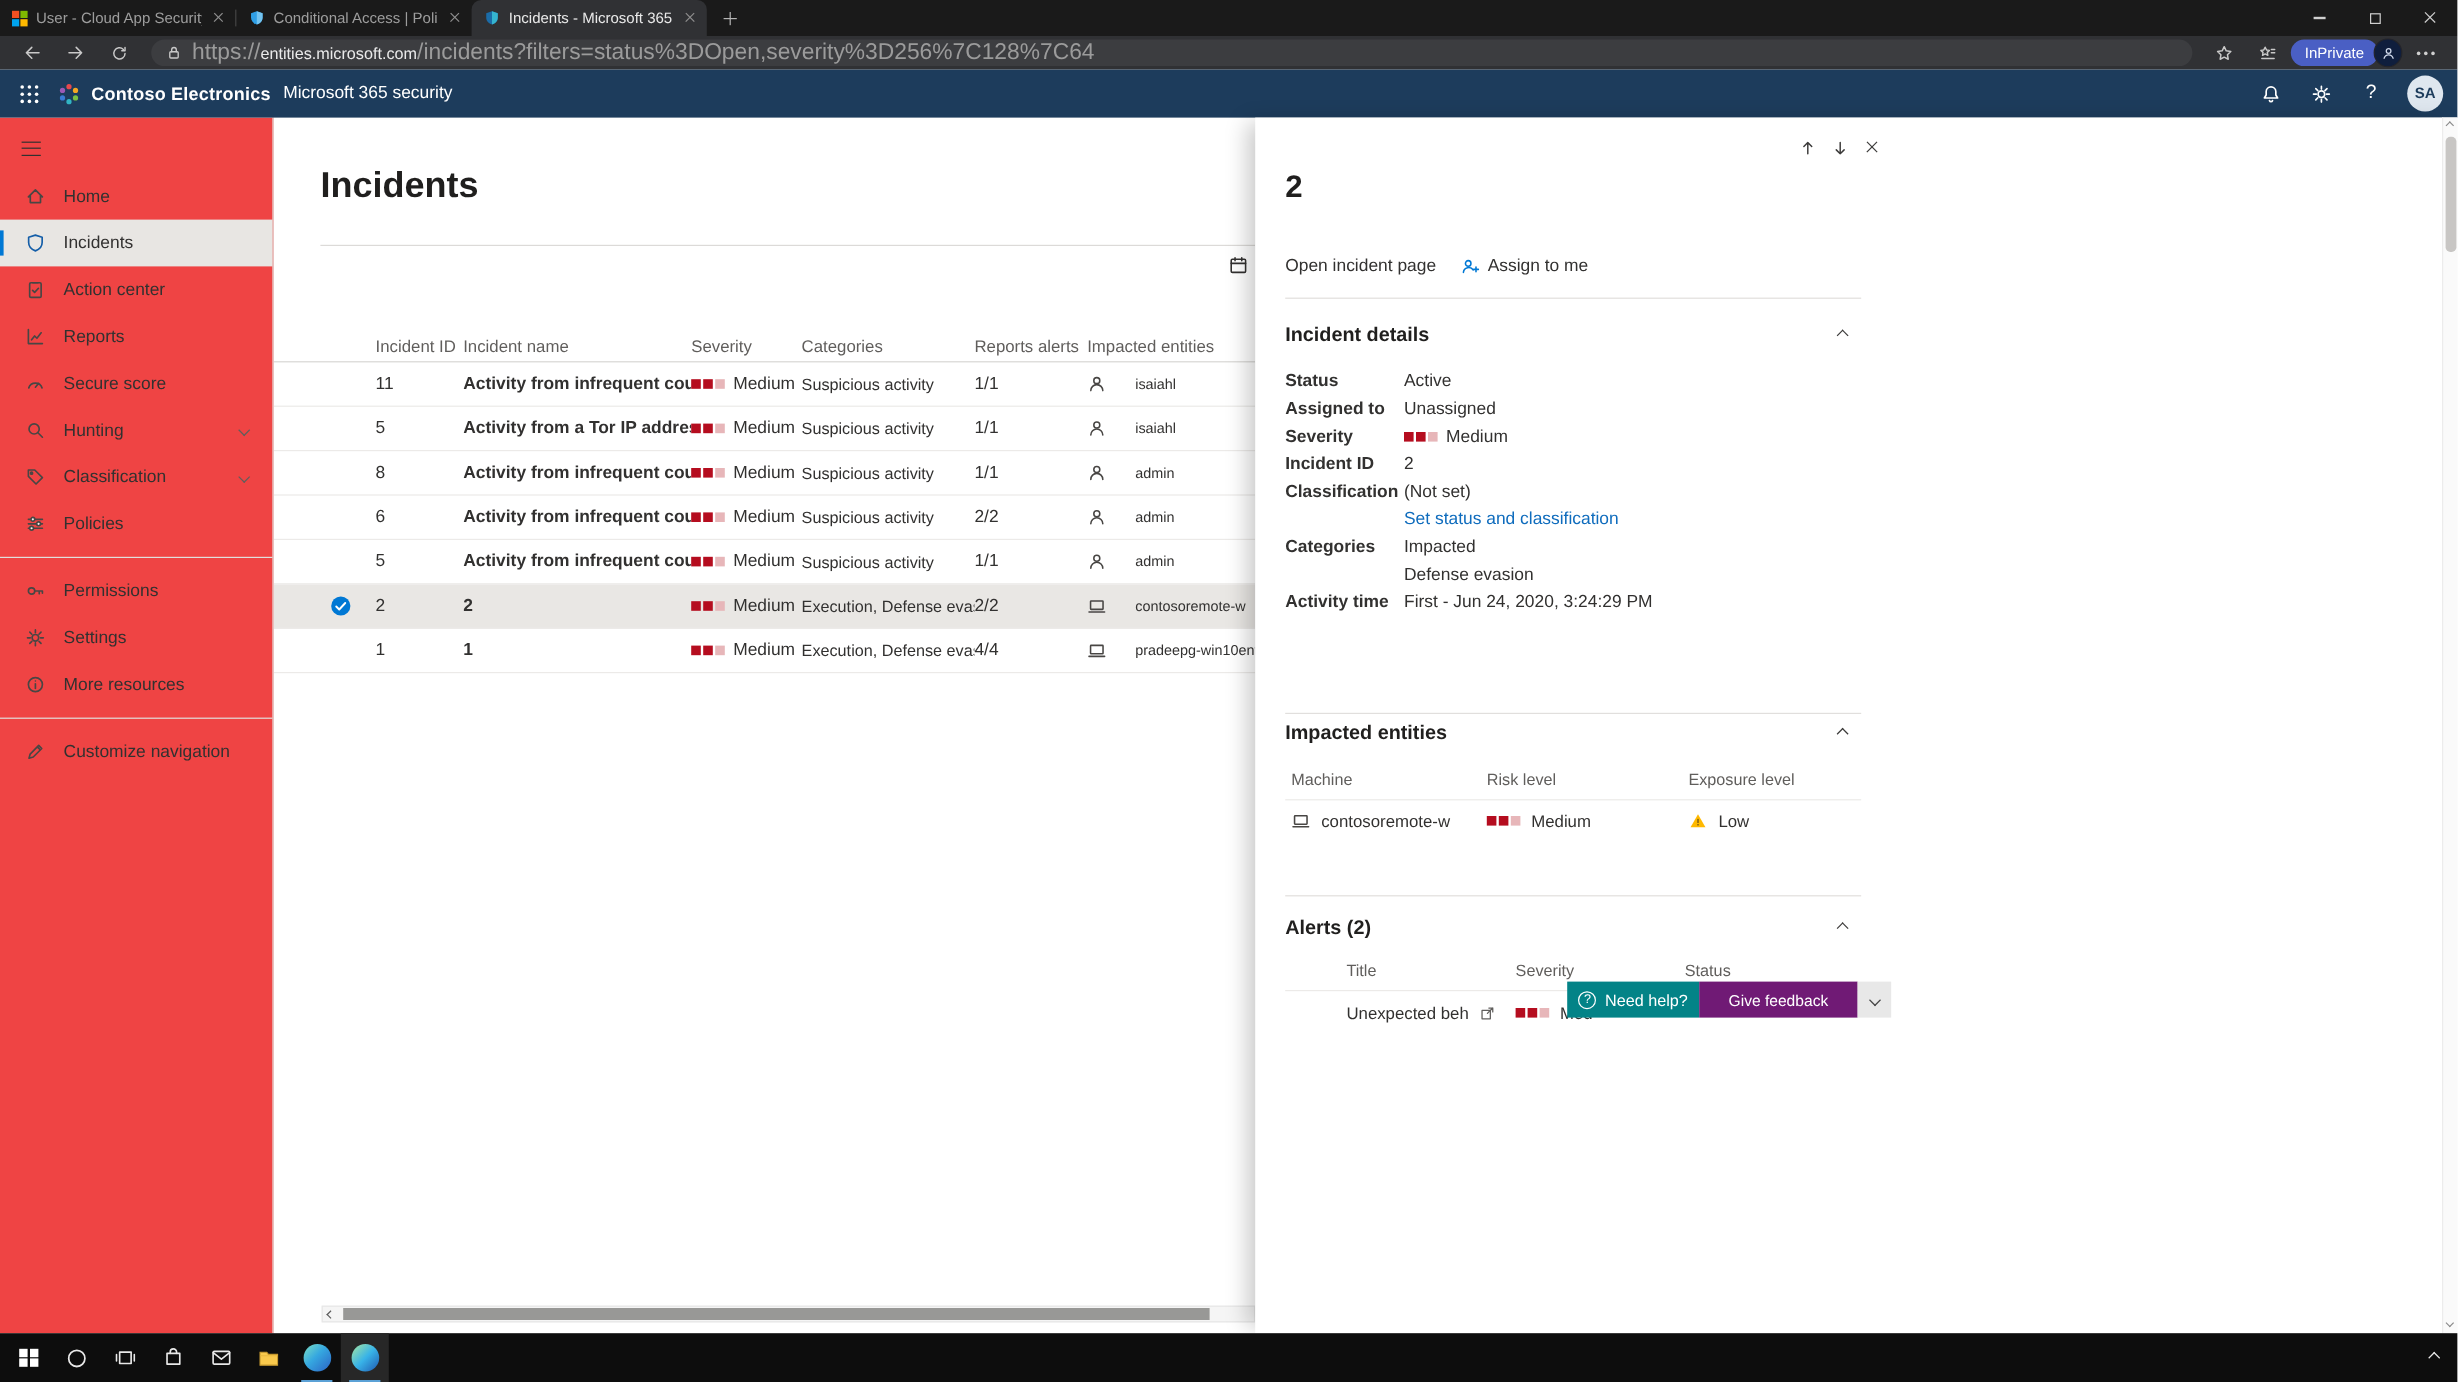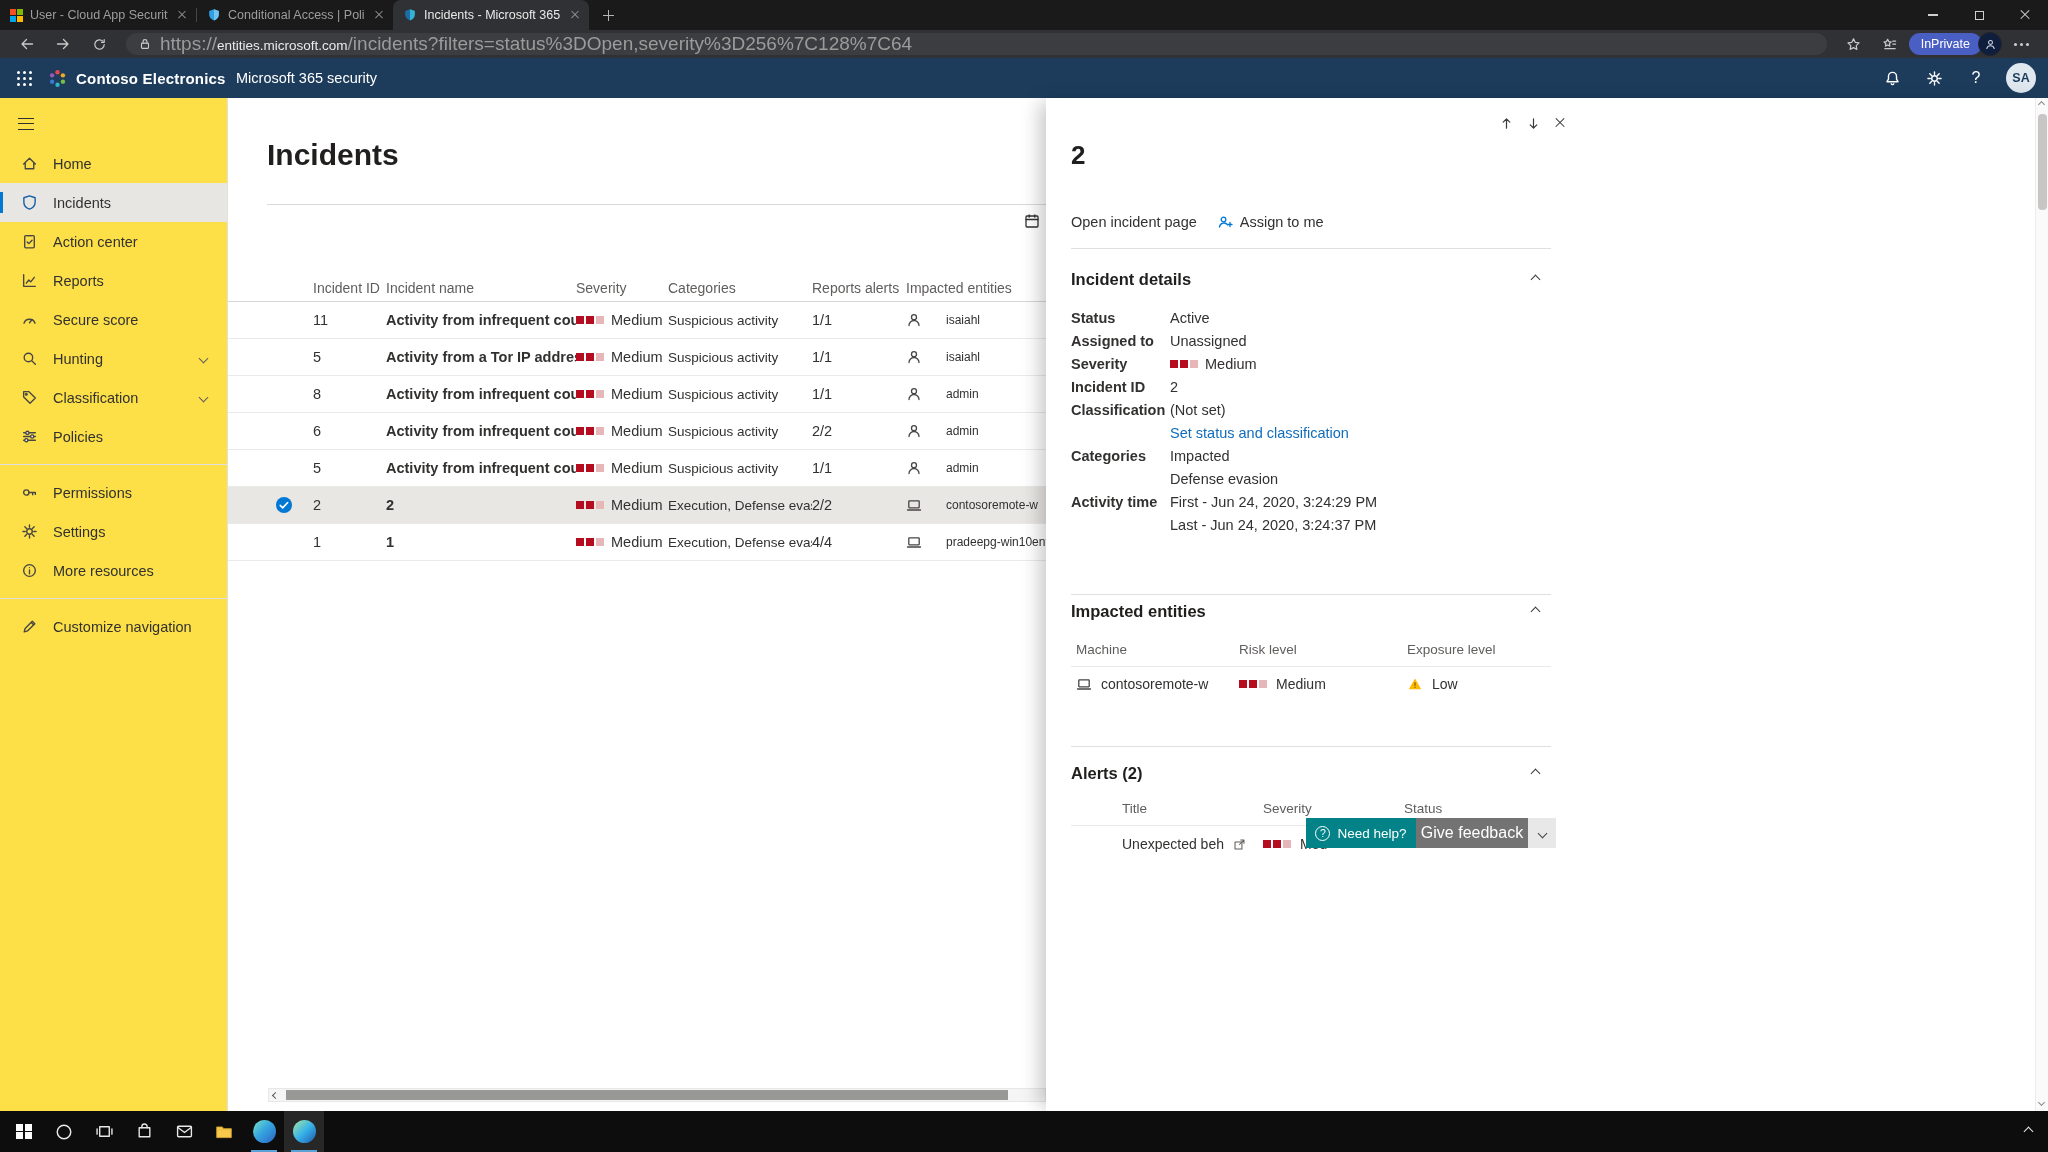--- a/index.html
+++ b/index.html
@@ -51,21 +51,21 @@
   #waffle{width:48px;height:40px;display:flex;align-items:center;justify-content:center}
   #orgwrap{display:flex;align-items:center;gap:9px}
   #orgname{font-weight:700;font-size:15px;letter-spacing:.2px}
   #product{position:absolute;left:236px;font-size:14.5px}
   #headright{margin-left:auto;display:flex;align-items:center;gap:6px;padding-right:12px}
   .hicon{width:36px;height:36px;display:flex;align-items:center;justify-content:center;color:#fff}
   .qglyph{font-size:16px;color:#fff}
   #avatar{width:30px;height:30px;border-radius:50%;background:#dfe7ef;color:#1d3c5c;font-size:12.5px;font-weight:700;display:flex;align-items:center;justify-content:center;margin-left:6px}
 
   
-  #sidebar{position:absolute;left:0;top:98px;width:228px;height:1013px;background:#fde047;border-right:1px solid #e3e1de;z-index:2}
+  #sidebar{position:absolute;left:0;top:98px;width:228px;height:1013px;background:#ef4444;border-right:1px solid #e3e1de;z-index:2}
   #hamburger{width:36px;height:36px;margin:8px 0 2px 8px;display:flex;align-items:center;justify-content:center}
   .ic-burger{width:16px;height:12px;border-top:1.6px solid #323130;border-bottom:1.6px solid #323130}
   .ic-burger::after{content:"";display:block;height:1.6px;background:#323130;margin-top:3.6px}
   .navitem{height:39px;display:flex;align-items:center;gap:15px;padding-left:21px;font-size:14.5px;color:#323130;position:relative}
   .navitem .nicon{width:17px;height:17px;color:#484644;flex:none}
   .navitem.selected{background:#e8e6e3}
   .navitem.selected::before{content:"";position:absolute;left:0;top:9px;bottom:9px;width:3px;background:#0078d4}
   .navitem.selected .nicon{color:#145ea8}
   .navchev{margin-left:auto;margin-right:20px;color:#605e5c}
   .navdiv{height:1px;background:#e1dfdd;margin:8px 0}
@@ -115,21 +115,21 @@
   .gcell{display:flex;align-items:center;gap:9px;white-space:nowrap}
   #vscroll{position:absolute;right:0;top:0;bottom:0;width:13px;background:#fafafa;border-left:1px solid #ececec}
   #vscroll .chev{position:absolute;left:3px;width:5px;height:5px;color:#8a8a8a}
   #vthumb{position:absolute;left:1.5px;top:16px;width:9px;height:96px;background:#c8c6c4;border-radius:4px}
 
   
   #feedback{position:absolute;left:1306px;top:818px;display:flex;z-index:10}
   #needhelp{width:110px;height:30px;background:#038387;color:#fff;font-size:13.5px;display:flex;align-items:center;justify-content:center;gap:7px}
   .qm{width:15px;height:15px;border:1.3px solid #fff;border-radius:50%;font-size:10.5px;line-height:13px;text-align:center;flex:none}
   .qm::before{content:"?"}
-  #givefb{width:112px;height:30px;background:#737373;color:#fff;font-size:16px;display:flex;align-items:center;justify-content:center}
+  #givefb{width:132px;height:30px;background:#701a75;color:#fff;font-size:13px;display:flex;align-items:center;justify-content:center}
   #fbchev{width:28px;height:30px;background:#e8e8e8;display:flex;align-items:center;justify-content:center;color:#444}
 
   
   #taskbar{position:absolute;left:0;top:1111px;width:2048px;height:41px;background:#0d0d0d;display:flex;align-items:center;padding-left:4px;z-index:20}
   .tbicon{width:40px;height:41px;display:flex;align-items:center;justify-content:center;position:relative;color:#e8e8e8}
   .tbicon.open::after{content:"";position:absolute;left:7px;right:7px;bottom:0;height:2px;background:#5ba1d6}
   .tbicon.activewin{background:#272727}
   .winlogo{display:grid;grid-template-columns:7px 7px;grid-template-rows:7px 7px;gap:1.4px}
   .winlogo i{background:#fff;display:block}
   .edgeball{width:23px;height:23px;border-radius:50%}
@@ -652,24 +652,20 @@
       <div class="f-val">Impacted</div>
     </div>
     <div class="f-row">
       <div class="f-lab"></div>
       <div class="f-val">Defense evasion</div>
     </div>
     <div class="f-row">
       <div class="f-lab">Activity time</div>
       <div class="f-val">First - Jun 24, 2020, 3:24:29 PM</div>
     </div>
-    <div class="f-row">
-      <div class="f-lab"></div>
-      <div class="f-val">Last - Jun 24, 2020, 3:24:37 PM</div>
-    </div>
   </div>
 
   <div class="pdiv" style="top:496px"></div>
 
   <div class="sechead" style="top:504px">
     <span>Impacted entities</span>
     <span class="chev up"></span>
   </div>
 
   <div class="pgrid g-imp head" style="top:544px">

